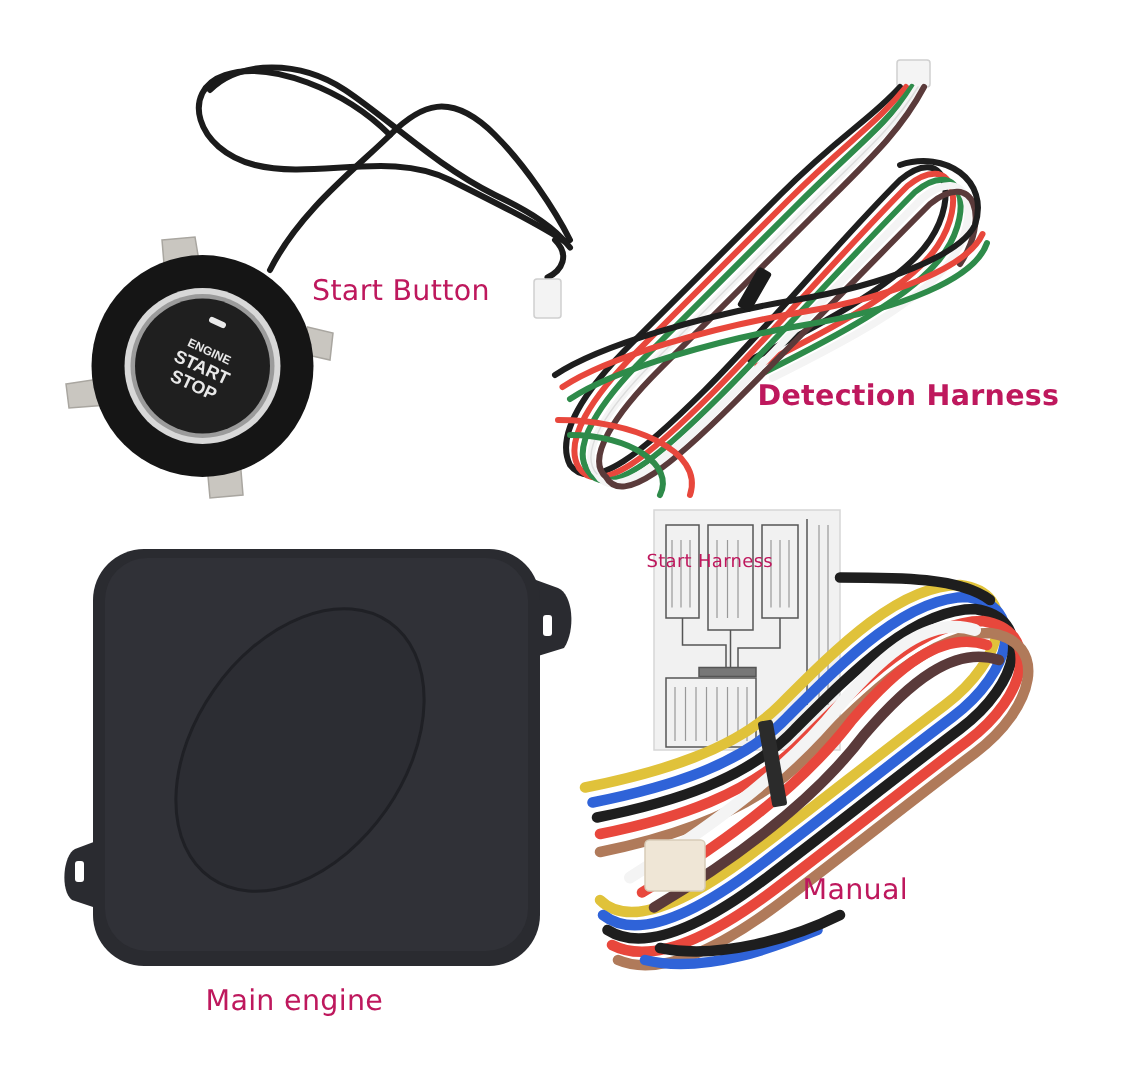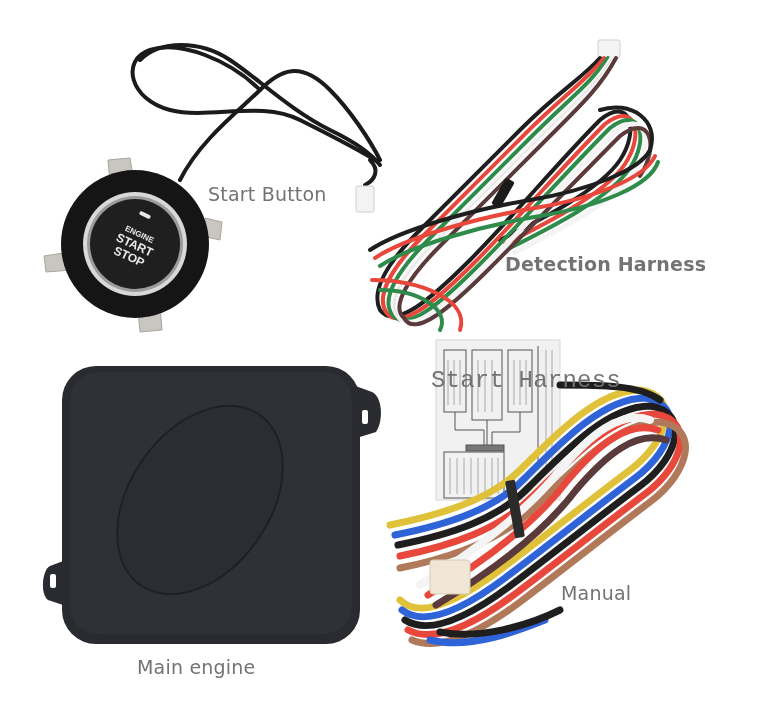--- a/index.html
+++ b/index.html
@@ -1,17 +1,17 @@
 <!DOCTYPE html>
 <html><head>
 <meta charset="utf-8">
 <style>
   html, body { margin: 0; padding: 0; background: #ffffff; }
   body { width: 758px; height: 718px; position: relative; overflow: hidden; font-family: "DejaVu Sans", "Liberation Sans", sans-serif; }
-  .label { position: absolute; font-size: 19px; color: #737373; white-space: nowrap; letter-spacing: 0.2px; }
+  .label { position: absolute; font-size: 19px; color: #be185d; white-space: nowrap; letter-spacing: 0.2px; }
   svg.scene { position: absolute; left: 0; top: 0; }
   .btn-text { font-family: "Liberation Sans", sans-serif; font-weight: bold; fill: #e8e8e8; }
 </style>
 </head>
 <body>
 
 <svg class="scene" width="758" height="718" viewBox="0 0 758 718">
 
   <g fill="none" stroke="#1b1b1b" stroke-width="4" stroke-linecap="round">
     <path d="M180,180 C200,140 240,110 260,90 C280,70 300,60 330,90 C350,110 370,140 380,160"></path>
@@ -114,15 +114,15 @@
     <path d="M66,560 L50,566 C42,570 40,594 48,600 L66,606 Z" fill="#2a2b30"></path>
     <rect x="50" y="574" width="6" height="14" rx="2" fill="#ffffff"></rect>
     <rect x="62" y="366" width="298" height="278" rx="34" fill="#2a2b30"></rect>
     <rect x="70" y="372" width="282" height="262" rx="28" fill="#303137"></rect>
     <ellipse cx="200" cy="500" rx="70" ry="104" transform="rotate(35 200 500)" fill="#2c2d33" stroke="#1f2025" stroke-width="2"></ellipse>
   </g>
 </svg>
 
 <div class="label" style="left:208px; top:183px;">Start Button</div>
 <div class="label" style="left:505px; top:253px;font-weight:bold;">Detection Harness</div>
-<div class="label" style="left:431px; top:367px; font-size:24px;font-family:Liberation Mono, monospace;">Start Harness</div>
-<div class="label" style="left:561px; top:582px;">Manual</div>
+<div class="label" style="left:431px; top:367px; font-size:12px;">Start Harness</div>
+<div class="label" style="left:535px; top:582px;">Manual</div>
 <div class="label" style="left:137px; top:656px;">Main engine</div>
 
 </body></html>

